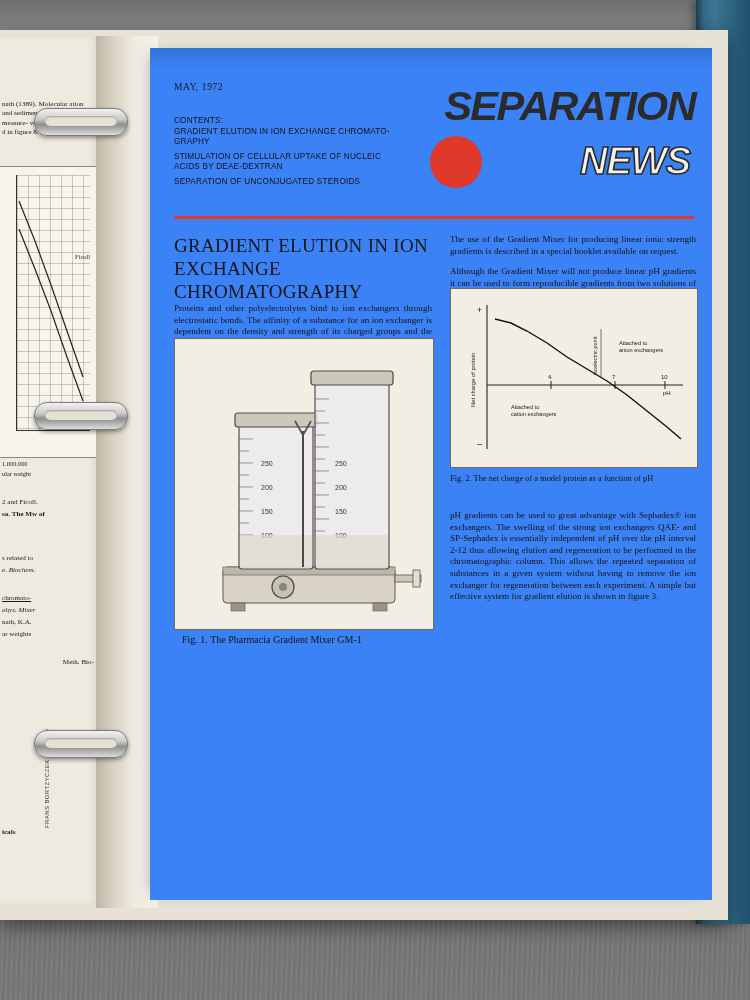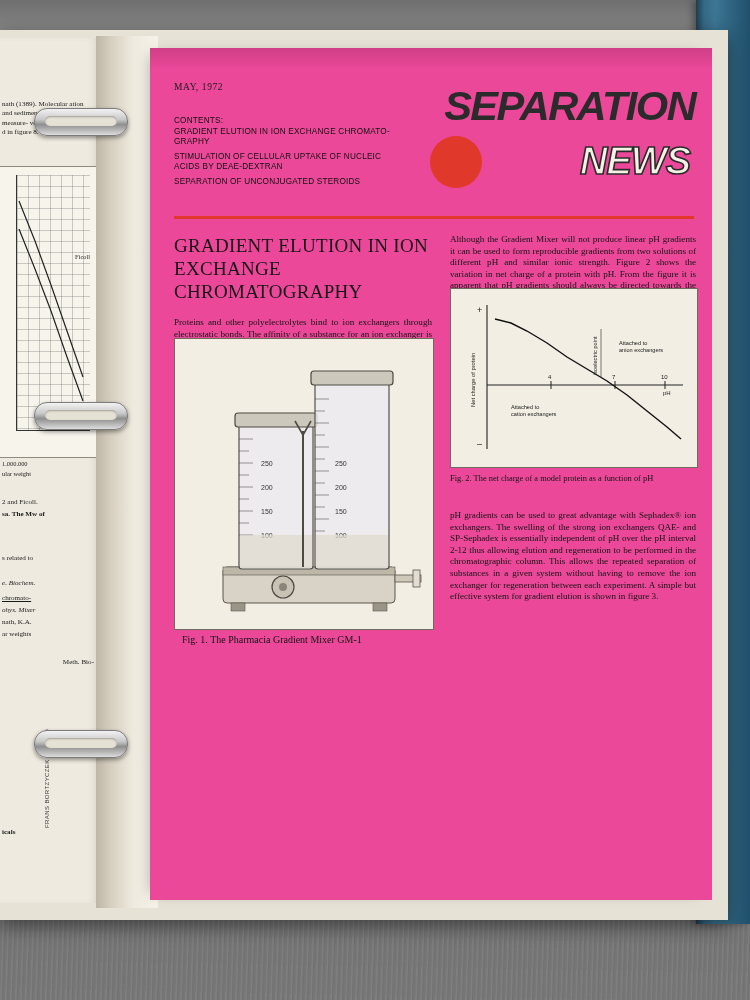--- a/index.html
+++ b/index.html
@@ -61,21 +61,21 @@
   .binder-gutter {
     position: absolute;
     left: 96px; top: 6px;
     width: 62px; height: 872px;
     background: linear-gradient(90deg,#bdb6a6 0%, #d7d0c1 25%, #efeadf 60%, #f6f2e9 100%);
   }
   .main-page {
     position: absolute;
     left: 150px; top: 18px;
     width: 562px; height: 852px;
-    background: #ec4899;
+    background: #3b82f6;
     box-shadow: -6px 0 14px -8px rgba(0,0,0,0.35);
     overflow: hidden;
   }
   .page-shadow-top {
     position: absolute; left: 150px; top: 18px; width: 562px; height: 22px;
     background: linear-gradient(180deg, rgba(0,0,0,0.12), rgba(0,0,0,0));
   }
 
   
   .ring {
@@ -217,21 +217,20 @@
     position: absolute;
     left: 300px; top: 186px;
     width: 246px;
   }
   .headline {
     font-family: "Liberation Serif", serif;
     font-size: 19px;
     line-height: 23px;
     letter-spacing: 0.3px;
     color: #161616;
-    margin-bottom: 14px;
   }
   p.body {
     font-family: "Liberation Serif", serif;
     font-size: 9.1px;
     line-height: 11.6px;
     text-align: justify;
     color: #141414;
     margin: 0 0 9px 0;
   }
 
@@ -298,21 +297,21 @@
           <polyline points="2,48 18,88 34,130 50,176 66,220" fill="none" stroke="#222" stroke-width="1.2"></polyline>
         </svg>
         <div class="lp-caption" style="right:6px; top:86px;">Ficoll</div>
       </div>
       <div class="lp-caption" style="left:2px; top:422px;">1.000.000</div>
       <div class="lp-caption" style="left:2px; top:432px;">ular weight</div>
 
       <div class="lp-text" style="top:460px;">2 and Ficoll.</div>
       <div class="lp-text" style="top:472px;font-weight:bold;">sa. The Mw of</div>
       <div class="lp-text" style="top:516px;">s related to</div>
-      <div class="lp-text" style="top:528px; font-style:italic;margin-top:13px;">e. Biochem.</div>
+      <div class="lp-text" style="top:528px; font-style:italic;">e. Biochem.</div>
       <div class="lp-text" style="top:556px;text-decoration:underline;">chromato-</div>
       <div class="lp-text" style="top:568px; font-style:italic;">ohys. Mixer</div>
       <div class="lp-text" style="top:580px;">nath, K.A.</div>
       <div class="lp-text" style="top:592px;">ar weights</div>
       <div class="lp-text" style="top:620px;text-align:right;">Meth. Bio-</div>
       <div class="lp-text" style="top:790px; font-weight:bold;">icals</div>
 
       <div class="lp-spine-text">FRANS BORTZYCZEK AB LUND</div>
     </div>
 
@@ -399,20 +398,21 @@
           <text x="160" y="199" font-family="Liberation Sans, sans-serif" font-size="7" fill="#333">100</text>
           <rect x="141" y="196" width="72" height="33" fill="#dedacd" fill-opacity="0.7"></rect>
 
           <line x1="128" y1="92" x2="128" y2="228" stroke="#4d4a43" stroke-width="2"></line>
           <path d="M128 96 l-8 -14 M128 96 l8 -14" stroke="#4d4a43" stroke-width="1.6" fill="none"></path>
         </svg>
       </div>
       <div class="fig1-cap">Fig. 1. The Pharmacia Gradient Mixer GM-1</div>
 
       <div class="col-right">
+        <p class="body">The use of the Gradient Mixer for producing linear ionic strength gradients is described in a special booklet available on request.</p>
         <p class="body">Although the Gradient Mixer will not produce linear pH gradients it can be used to form reproducible gradients from two solutions of different pH and similar ionic strength. Figure 2 shows the variation in net charge of a protein with pH. From the figure it is apparent that pH gradients should always be directed towards the isoelectric points of the proteins bound to the ion exchanger. This means that gradients of decreasing pH should be used with cation exchangers whilst decreasing pH gradients should be used with anion exchangers. If converse gradients are used the effect will be to reduce the charge of the ion exchanger not that of the proteins which are to be eluted.</p>
       </div>
 
       <div class="fig2-box">
         <svg viewBox="0 0 246 178" width="246" height="178">
           <rect x="0" y="0" width="246" height="178" fill="#f2eee3"></rect>
 
           <line x1="36" y1="16" x2="36" y2="160" stroke="#222" stroke-width="1.1"></line>
           <line x1="36" y1="96" x2="232" y2="96" stroke="#222" stroke-width="1.1"></line>
 

